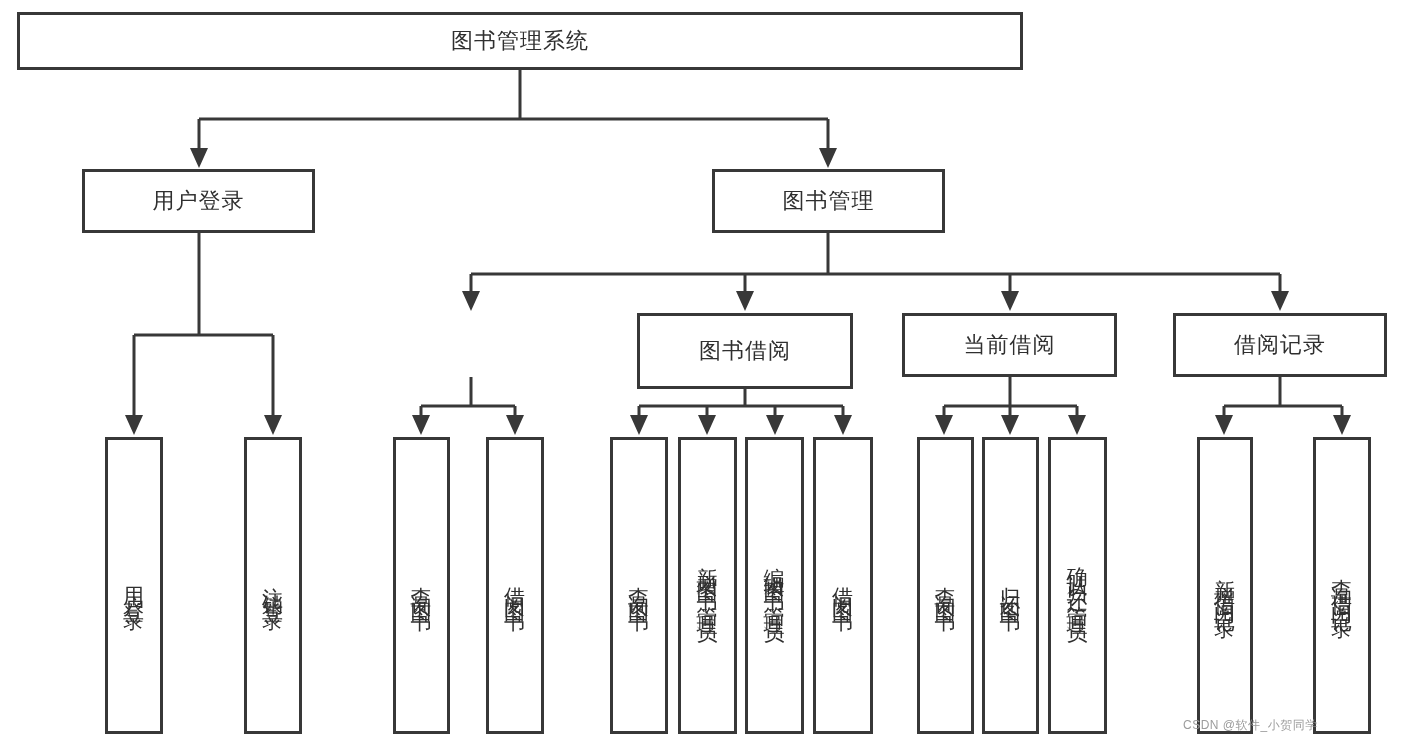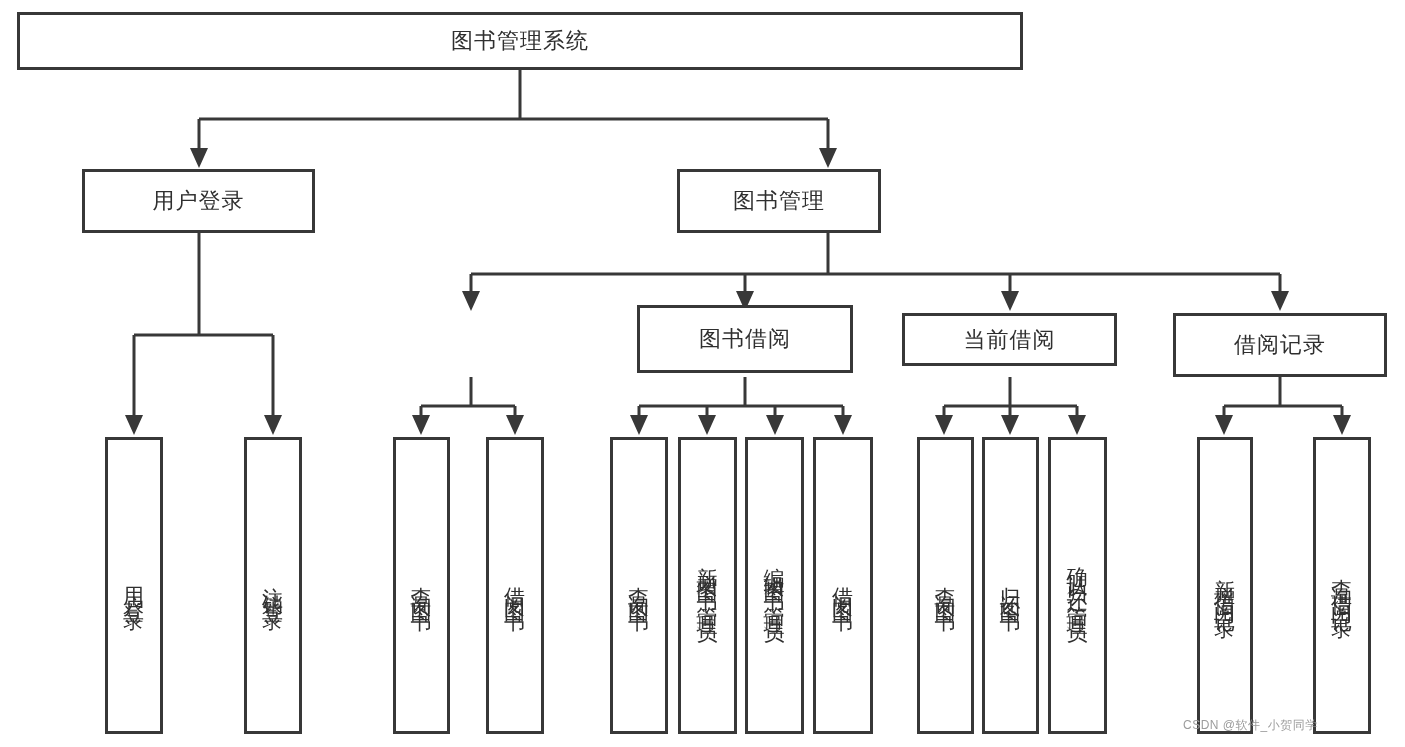--- a/index.html
+++ b/index.html
@@ -49,24 +49,24 @@
       M630,415 L648,415 L639,435 Z  M698,415 L716,415 L707,435 Z
       M766,415 L784,415 L775,435 Z  M834,415 L852,415 L843,435 Z
       M935,415 L953,415 L944,435 Z  M1001,415 L1019,415 L1010,435 Z
       M1068,415 L1086,415 L1077,435 Z  M1215,415 L1233,415 L1224,435 Z
       M1333,415 L1351,415 L1342,435 Z"></path>
   </svg>
 
   <div class="box hbox" style="left:17px;top:12px;width:1006px;height:58px">图书管理系统</div>
 
   <div class="box hbox" style="left:82px;top:169px;width:233px;height:64px">用户登录</div>
-  <div class="box hbox" style="left:677px;top:169px;width:204px;height:64px">图书管理</div>
+  <div class="box hbox" style="left:712px;top:169px;width:233px;height:64px">图书管理</div>
 
-  <div class="box hbox" style="left:637px;top:305px;width:216px;height:68px">图书借阅</div>
-  <div class="box hbox" style="left:902px;top:313px;width:215px;height:53px">当前借阅</div>
+  <div class="box hbox" style="left:637px;top:313px;width:216px;height:76px">图书借阅</div>
+  <div class="box hbox" style="left:902px;top:313px;width:215px;height:64px">当前借阅</div>
   <div class="box hbox" style="left:1173px;top:313px;width:214px;height:64px">借阅记录</div>
 
   <div class="box vbox" style="left:105px;top:437px;width:58px;height:297px">用户登录</div>
   <div class="box vbox" style="left:244px;top:437px;width:58px;height:297px">注销登录</div>
 
   <div class="box vbox" style="left:393px;top:437px;width:57px;height:297px">查询图书</div>
   <div class="box vbox" style="left:486px;top:437px;width:58px;height:297px">借阅图书</div>
 
   <div class="box vbox" style="left:610px;top:437px;width:58px;height:297px">查询图书</div>
   <div class="box vbox" style="left:678px;top:437px;width:59px;height:297px">新增图书（管理员）</div>

